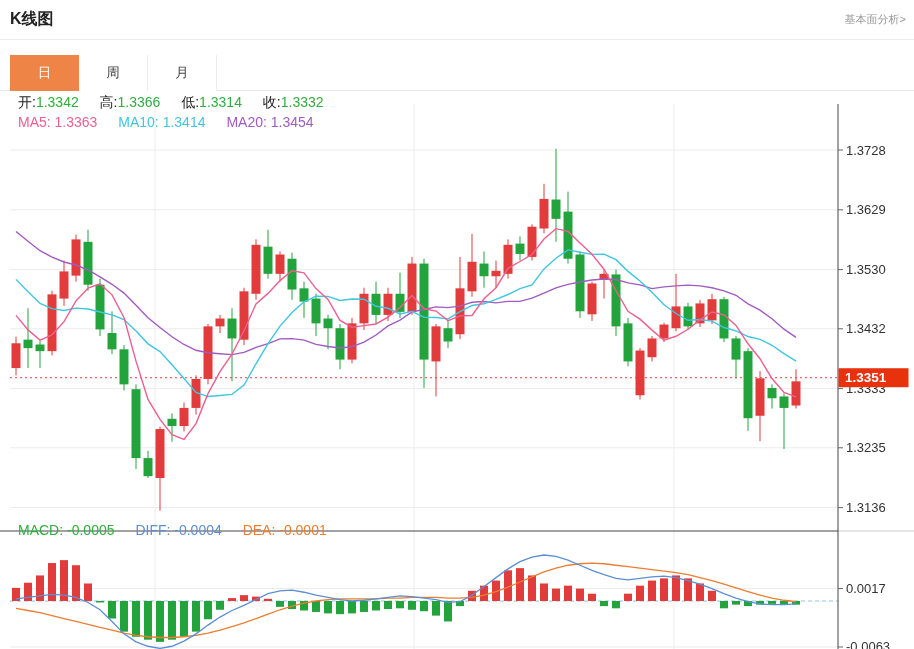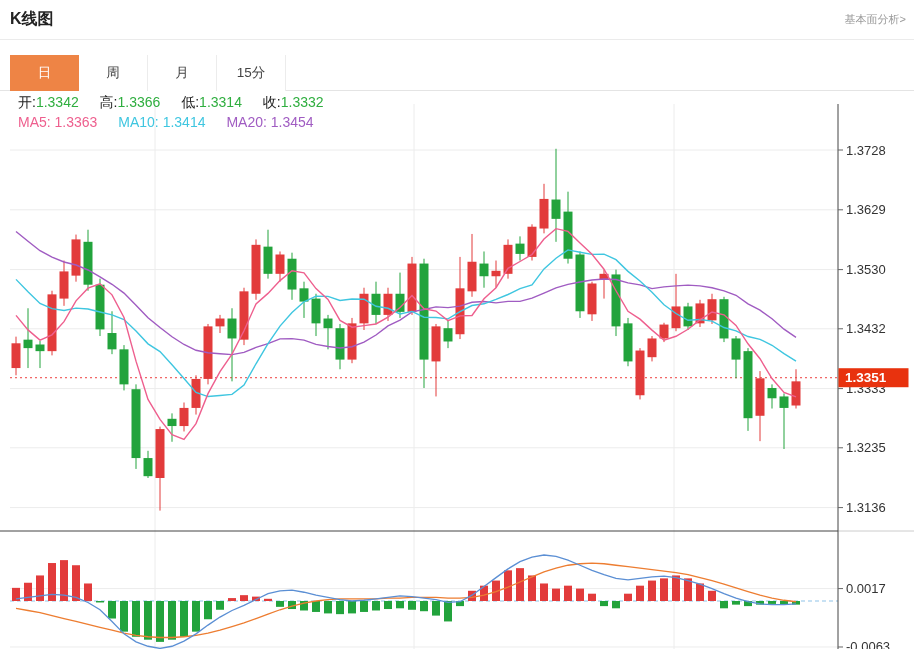--- a/index.html
+++ b/index.html
@@ -46,21 +46,20 @@
   <div class="header">
     <div class="page-title">K线图</div>
     <a class="fund-link">基本面分析&gt;</a>
   </div>
 
   <div class="tabbar">
     <div class="tabs">
       <div class="tab active">日</div>
       <div class="tab">周</div>
       <div class="tab">月</div>
-      <div class="tab">15分</div>
     </div>
   </div>
 
   <div class="chart-wrap">
     <svg id="chart" width="914" height="559" viewBox="0 0 914 559">
         <line x1="155" y1="2" x2="155" y2="557" stroke="#ececec" stroke-width="1"></line>
         <line x1="414" y1="2" x2="414" y2="557" stroke="#ececec" stroke-width="1"></line>
         <line x1="674" y1="2" x2="674" y2="557" stroke="#ececec" stroke-width="1"></line>
         <line x1="10" y1="48" x2="838" y2="48" stroke="#ececec" stroke-width="1"></line>
         <line x1="10" y1="107.80000000000011" x2="838" y2="107.80000000000011" stroke="#ececec" stroke-width="1"></line>
@@ -310,14 +309,19 @@
     <span class="item"><span class="lbl">低:</span><span class="val-green">1.3314</span></span>
     <span class="item"><span class="lbl">收:</span><span class="val-green">1.3332</span></span>
   </div>
 
   <div class="legend legend-ma">
     <span class="item ma5"><span>MA5:</span> <span>1.3363</span></span>
     <span class="item ma10"><span>MA10:</span> <span>1.3414</span></span>
     <span class="item ma20"><span>MA20:</span> <span>1.3454</span></span>
   </div>
 
+  <div class="legend legend-macd">
+    <span class="item macd-v"><span>MACD:</span> <span>-0.0005</span></span>
+    <span class="item diff-v"><span>DIFF:</span> <span>-0.0004</span></span>
+    <span class="item dea-v"><span>DEA:</span> <span>-0.0001</span></span>
+  </div>
 
 </div>
 
 </body></html>

